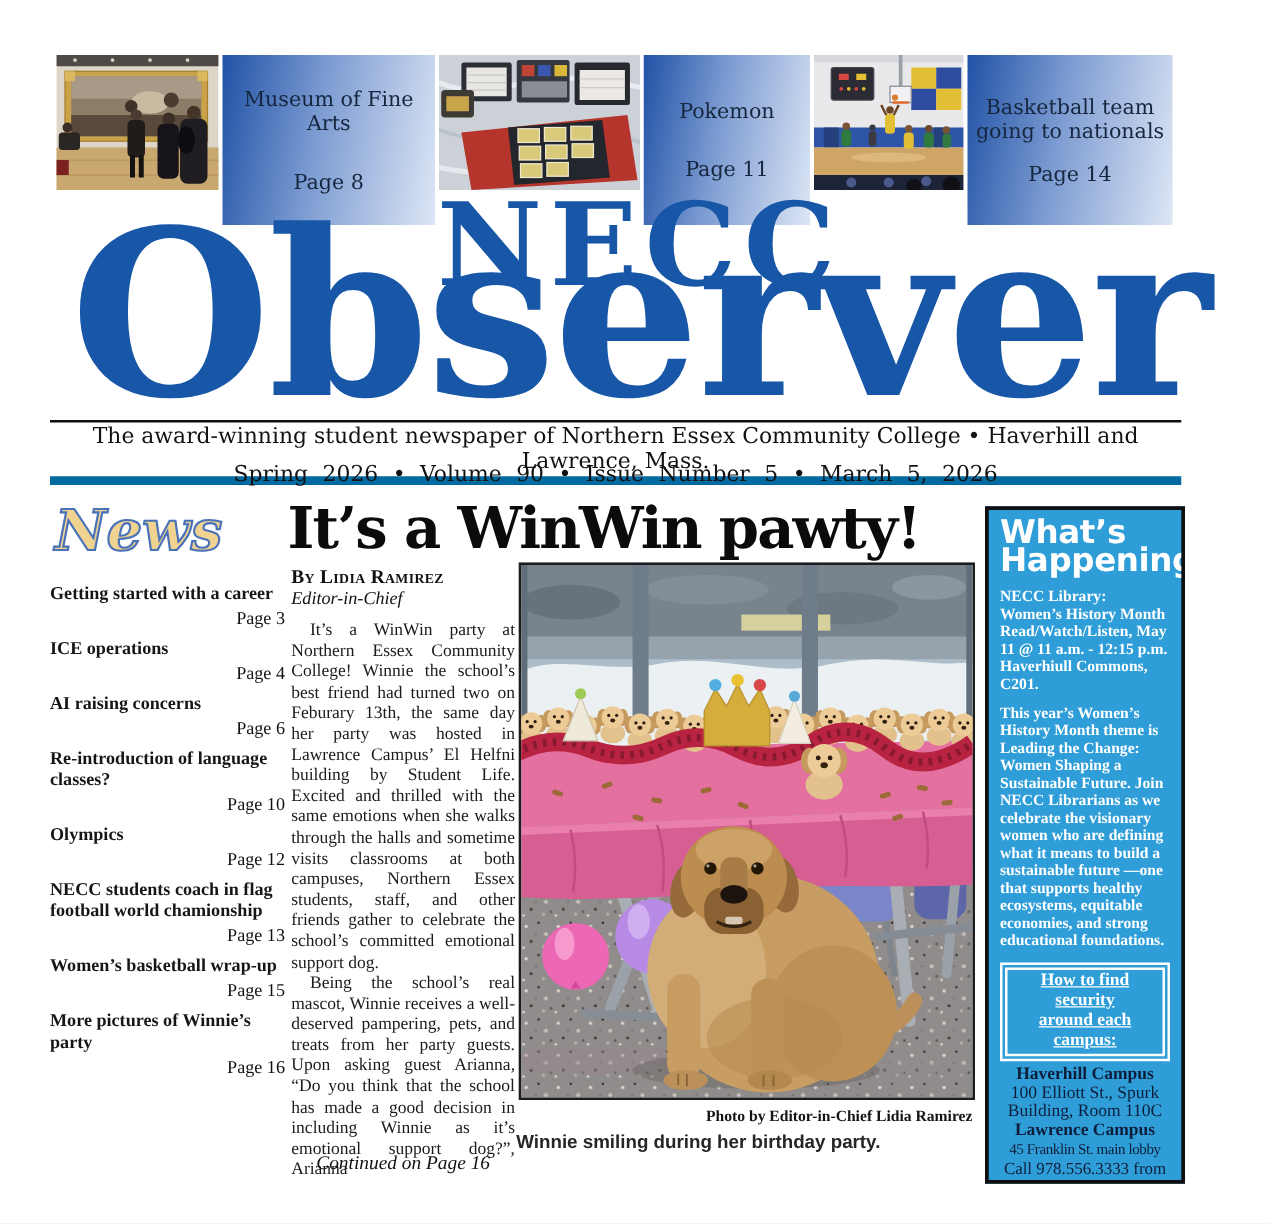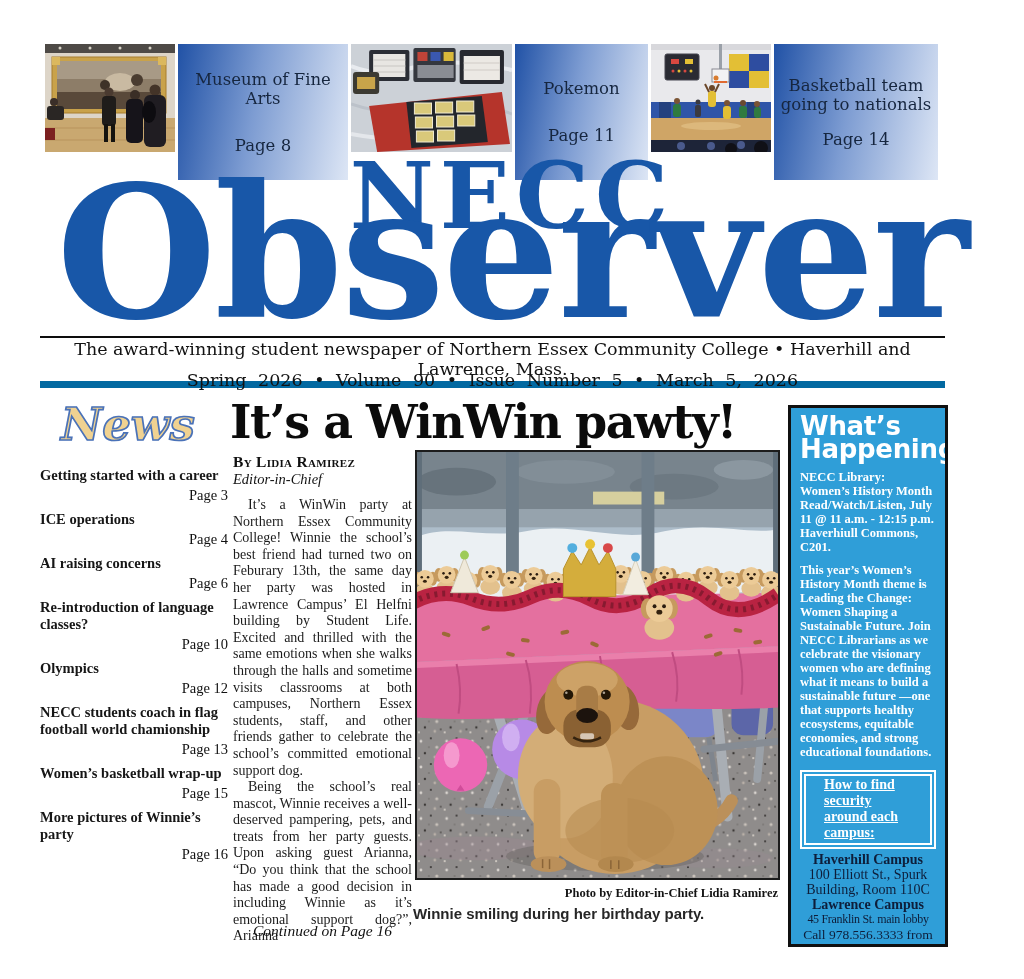--- a/index.html
+++ b/index.html
@@ -29,21 +29,21 @@
            font-family:"DejaVu Serif",serif;font-size:17.5px;color:#121212;}
   .dateline{position:absolute;top:370px;left:40px;width:905px;text-align:center;
             font-family:"DejaVu Serif",serif;font-size:17.5px;word-spacing:6px;color:#121212;}
 
   
   .nb{position:absolute;left:40px;top:406px;width:192px;}
   .nb-logo{font-family:"DejaVu Serif",serif;font-style:italic;font-weight:bold;font-size:45px;
            line-height:37px;color:#f0d291;-webkit-text-stroke:1.7px #4a72b8;
            text-shadow:0 0 1px #4a72b8;}
   .nb-logo .l2{margin-left:6px;display:block;}
-  .nb-logo .l1{margin-left:21px;display:block;}
+  .nb-logo .l1{margin-left:4px;display:block;}
   .nb-list{margin-top:24px;}
   .nb-item{margin-bottom:7px;}
   .nb-title{font-weight:bold;font-size:14.5px;line-height:17px;color:#161616;}
   .nb-page{text-align:right;font-size:14.5px;margin-top:3px;padding-right:4px;}
 
   
   .headline{position:absolute;left:230px;top:398px;width:556px;white-space:nowrap;
             font-family:"DejaVu Serif",serif;font-weight:bold;font-size:46px;line-height:1.05;
             letter-spacing:-1.5px;color:#0b0b0b;}
   .byline{position:absolute;left:233px;top:453px;font-weight:bold;font-size:15.5px;
@@ -62,21 +62,21 @@
   .caption{position:absolute;left:413px;top:905px;width:372px;
            font-family:"Liberation Sans",sans-serif;font-weight:bold;font-size:15px;color:#262626;}
 
   
   .wh{position:absolute;left:788px;top:405px;width:160px;height:542px;background:#2f9ed8;
       border:3px solid #101010;padding:7px 9px 0;overflow:hidden;}
   .wh-title{font-family:"DejaVu Sans",sans-serif;font-weight:bold;font-size:26px;line-height:23px;
             letter-spacing:-.3px;color:#fff;}
   .wh p{margin:9px 0 0;font-weight:bold;font-size:12.5px;line-height:14px;color:#fff;}
   .sec-box{margin-top:11px;border:2px solid #fff;padding:2px;}
-  .sec-inner{border:2px solid #fff;padding:1px 18px 2px;text-align:left;}
+  .sec-inner{border:2px solid #fff;padding:1px 18px 2px;text-align:center;}
   .sec-title{font-weight:bold;font-size:14px;line-height:16px;color:#fff;text-decoration:underline;}
   .sec-info{margin-top:3px;text-align:center;color:#0e1e3a;}
   .campus-name{font-weight:bold;font-size:14px;line-height:15px;}
   .campus-detail{font-size:14px;line-height:15px;}
   .campus-detail.narrow{font-size:12px;letter-spacing:-.3px;}
   .sec-footer{font-size:13.5px;line-height:14.5px;margin-top:1px;}
 </style>
 </head>
 <body>
 
@@ -423,21 +423,21 @@
         <circle cx="191" cy="245" r="5" fill="#221606"></circle>
       <circle cx="151" cy="243" r="1.3" fill="#cfc4b4" opacity=".8"></circle>
         <circle cx="189" cy="243" r="1.3" fill="#cfc4b4" opacity=".8"></circle>
     </svg>
   </div>
   <div class="credit" data-interactable="false">Photo by Editor-in-Chief Lidia Ramirez</div>
   <div class="caption" data-interactable="false">Winnie smiling  during her birthday party.</div>
 
   <div class="wh" data-interactable="false">
     <div class="wh-title" data-interactable="false">What’s Happening?</div>
-    <p data-interactable="false">NECC Library: Women’s History Month Read/Watch/Listen, July 11 @ 11 a.m. - 12:15 p.m. Haverhiull Commons, C201.</p>
+    <p data-interactable="false">NECC Library: Women’s History Month Read/Watch/Listen, May 11 @ 11 a.m. - 12:15 p.m. Haverhiull Commons, C201.</p>
     <p data-interactable="false">This year’s Women’s History Month theme is Leading the Change: Women Shaping a Sustainable Future. Join NECC Librarians as we celebrate the visionary women who are defining what it means to build a sustainable future —one that supports healthy ecosystems, equitable economies, and strong educational foundations.</p>
     <div class="sec-box" data-interactable="false">
       <div class="sec-inner" data-interactable="false">
         <div class="sec-title" data-interactable="false">How to find security around each campus:</div>
       </div>
     </div>
     <div class="sec-info" data-interactable="false">
       <div class="campus-name" data-interactable="false">Haverhill Campus</div>
       <div class="campus-detail" data-interactable="false">100 Elliott St., Spurk Building, Room 110C</div>
       <div class="campus-name" data-interactable="false">Lawrence Campus</div>

